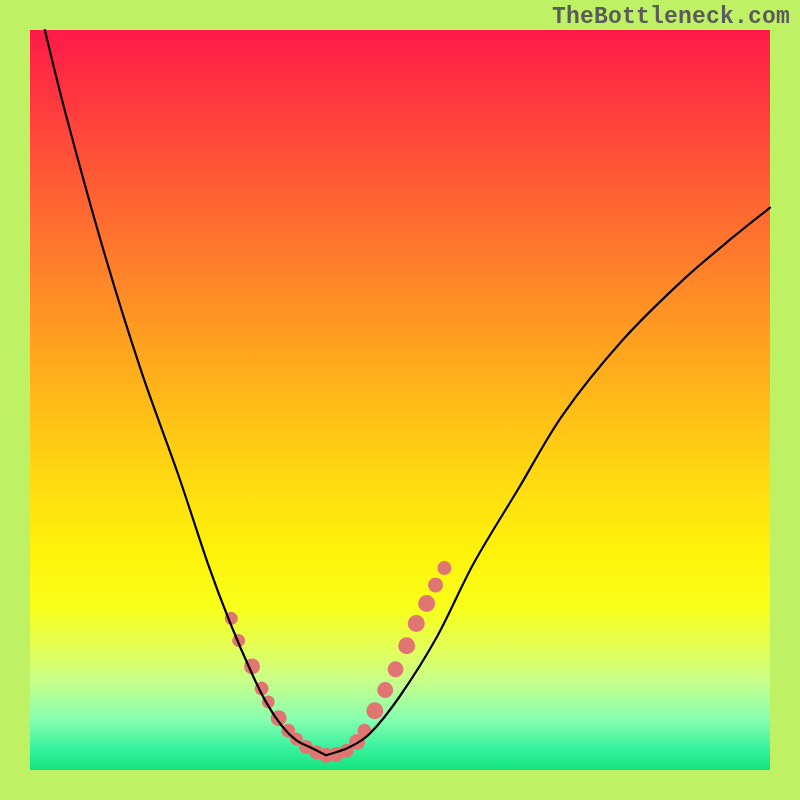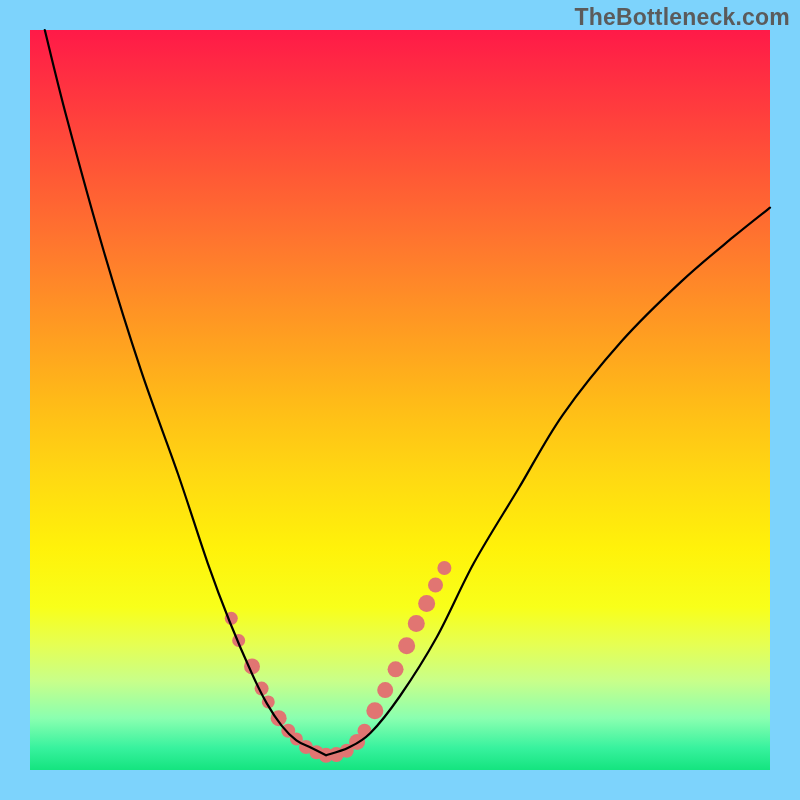--- a/index.html
+++ b/index.html
@@ -8,21 +8,22 @@
     width: 800px;
     height: 800px;
     background: #000;
     font-family: Arial, Helvetica, sans-serif;
     overflow: hidden;
   }
   .frame {
     position: relative;
     width: 800px;
     height: 800px;
-    background: #7dd3fc;
+    background: #bef264;
+    font-family: Liberation Mono, monospace;
   }
   .watermark {
     position: absolute;
     top: 4px;
     right: 10px;
     color: #5b5b5b;
     font-size: 23px;
     font-weight: 600;
     letter-spacing: 0.2px;
     z-index: 50;

